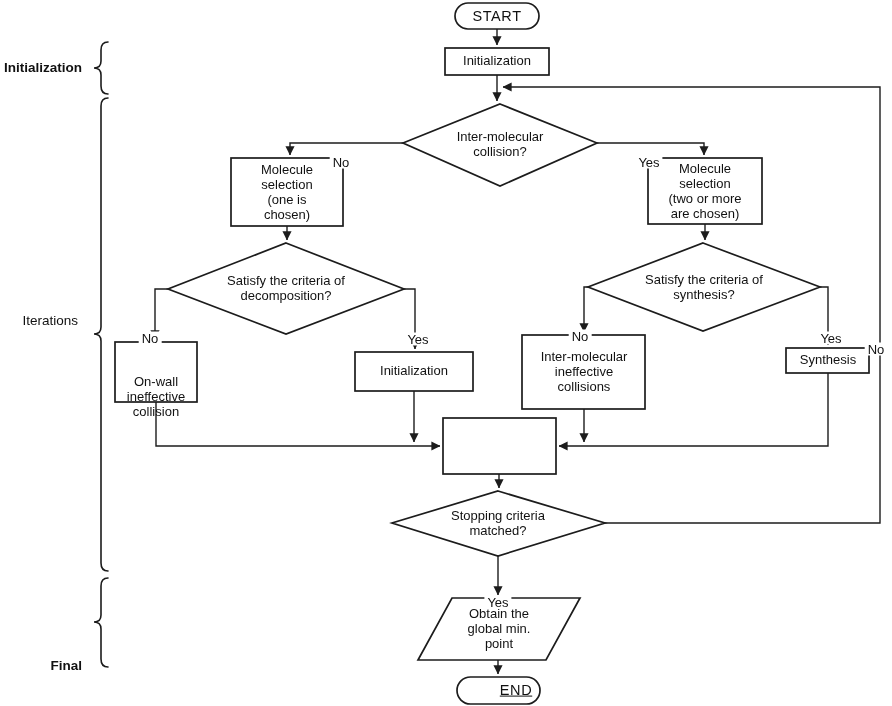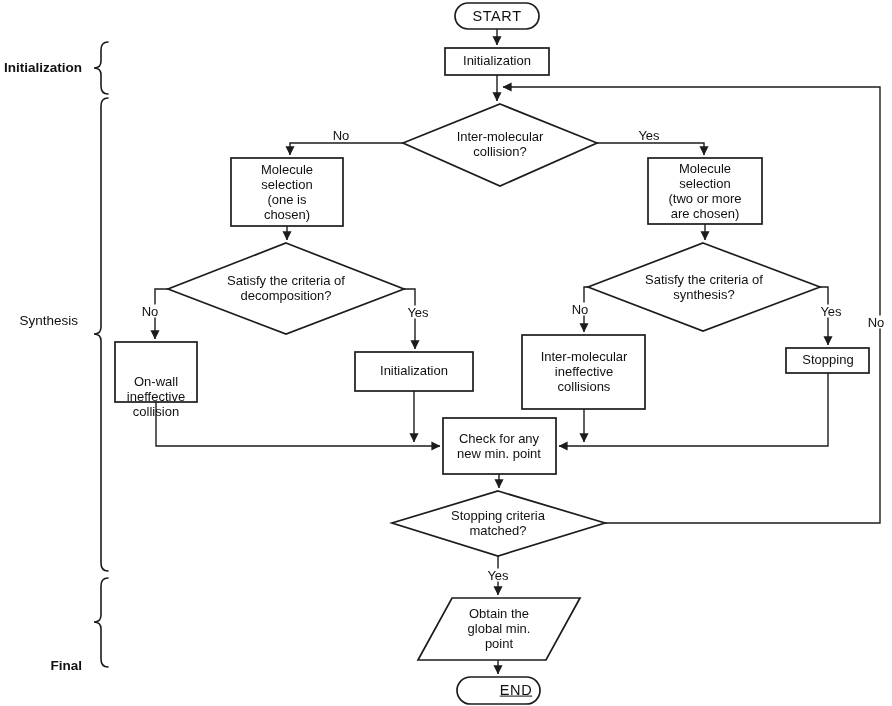--- a/index.html
+++ b/index.html
@@ -25,20 +25,21 @@
   }
   .term { font-size: 14.5px; letter-spacing: 0.6px; }
   .elabel {
     position: absolute;
     transform: translate(-50%, -50%);
     background: #ffffff;
     padding: 0 3px;
     font-size: 13px;
     line-height: 1;
     color: #111;
+    margin-top: 27px;
   }
   .plabel {
     position: absolute;
     left: 0;
     text-align: right;
     transform: translateY(-50%);
     font-size: 13.5px;
     line-height: 1.1;
     color: #111;
   }
@@ -121,36 +122,34 @@
 decomposition?</div>
   <div class="nlabel" style="left:156px; top:372px;margin-top:25px;">On-wall
 ineffective
 collision</div>
   <div class="nlabel" style="left:414px; top:371px;">Initialization</div>
   <div class="nlabel" style="left:704px; top:287px;">Satisfy the criteria of
 synthesis?</div>
   <div class="nlabel" style="left:584px; top:372px;">Inter-molecular
 ineffective
 collisions</div>
-  <div class="nlabel" style="left:828px; top:360px;">Stopping</div>
-  <div class="nlabel" style="left:499px; top:446px;">Check for any
-new min. point</div>
+  <div class="nlabel" style="left:828px; top:360px;">Synthesis</div>
   <div class="nlabel" style="left:499px; top:629px;">Obtain the
 global min.
 point</div>
   <div class="nlabel" style="left:498px; top:523px;">Stopping criteria
 matched?</div>
   <div class="nlabel term" style="left:516px; top:690px;text-decoration:underline;">END</div>
 
   <div class="elabel" style="left:341px; top:135px;">No</div>
   <div class="elabel" style="left:649px; top:135px;">Yes</div>
   <div class="elabel" style="left:150px; top:311px;">No</div>
   <div class="elabel" style="left:418px; top:312px;">Yes</div>
   <div class="elabel" style="left:580px; top:309px;">No</div>
   <div class="elabel" style="left:831px; top:311px;">Yes</div>
   <div class="elabel" style="left:498px; top:575px;">Yes</div>
   <div class="elabel" style="left:876px; top:322px;">No</div>
 
   <div class="plabel bold" style="top:68px; width:82px;">Initialization</div>
-  <div class="plabel" style="top:321px; width:78px;">Synthesis</div>
+  <div class="plabel" style="top:321px; width:78px;">Iterations</div>
   <div class="plabel bold" style="top:618px; width:82px;margin-top:48px;">Final</div>
 
 </div>
 
 </body></html>

